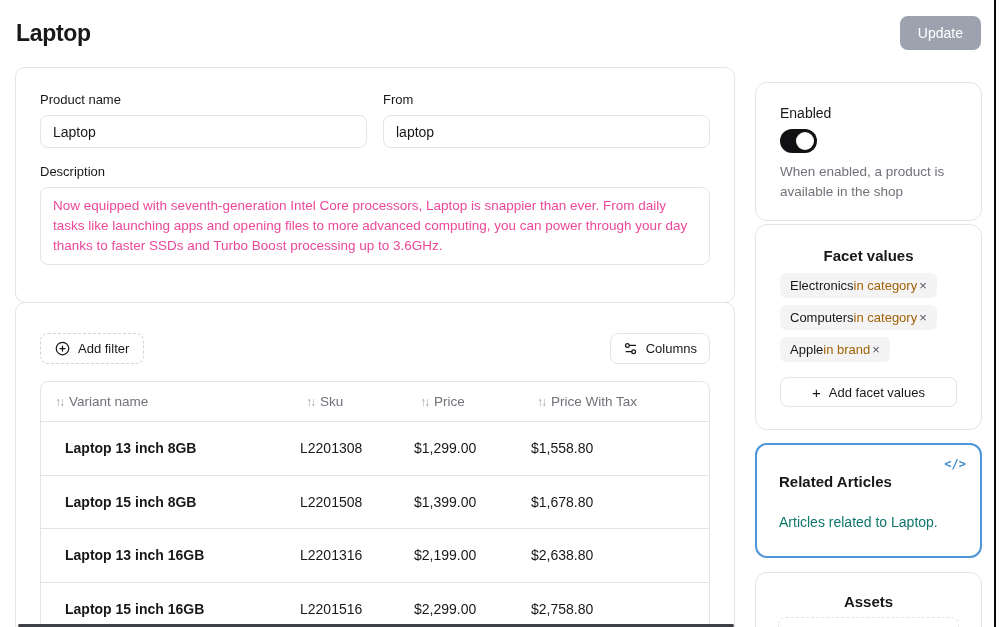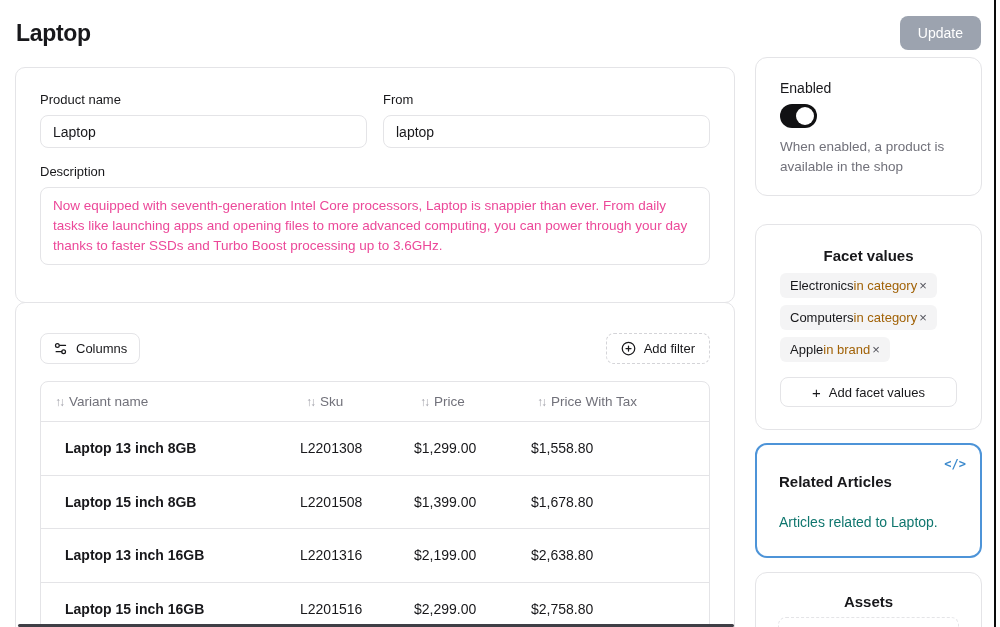--- a/index.html
+++ b/index.html
@@ -45,21 +45,21 @@
   .th:first-child { padding-left:14px; }
   .sort-glyph { color:#a1a1aa; font-size:12px; letter-spacing:-2px; }
   .t-row { height:53.5px; border-bottom:1px solid #e4e4e7; font-size:14px; }
   .t-row:last-child { border-bottom:none; }
   .td { padding-left:0; }
   .td.name { padding-left:24px; font-weight:600; }
 
   
   .side-card { position:absolute; left:755px; width:227px; background:#fff;
                border:1px solid #e4e4e7; border-radius:12px; padding:22px 24px; }
-  .sc-enabled { top:57px; height:139px; }
+  .sc-enabled { top:82px; height:139px; }
   .sc-facets  { top:224px; height:206px; }
   .sc-related { top:443px; height:115px; border:2px solid #4d94d8; padding:20px 22px; }
   .sc-assets  { top:572px; height:80px; padding:20px 22px; }
 
   .sc-title-sm { font-size:14px; font-weight:500; line-height:16px; }
   .sc-title { font-size:15px; font-weight:600; line-height:18px;text-align:center; }
 
   .toggle { margin-top:8px; width:37px; height:24px; border-radius:12px; background:#111113;
             position:relative; cursor:pointer; }
   .toggle-knob { position:absolute; top:3px; right:3px; width:18px; height:18px;
@@ -113,39 +113,39 @@
       </div>
     </div>
     <div class="desc-block">
       <label class="field-label">Description</label>
       <div class="textarea">Now equipped with seventh-generation Intel Core processors, Laptop is snappier than ever. From daily tasks like launching apps and opening files to more advanced computing, you can power through your day thanks to faster SSDs and Turbo Boost processing up to 3.6GHz.</div>
     </div>
   </div>
 
   <div class="card card-b">
     <div class="toolbar">
+      <button class="btn-chip btn-add-filter">
+        <span class="icon-svg">
+          <svg width="15" height="15" viewBox="0 0 24 24" fill="none" stroke="#18181b" stroke-width="2" stroke-linecap="round">
+            <circle cx="12" cy="12" r="10"></circle>
+              <path d="M8 12h8M12 8v8"></path>
+          </svg>
+        </span>
+        <span>Add filter</span>
+      </button>
       <button class="btn-chip btn-columns">
         <span class="icon-svg">
           <svg width="15" height="15" viewBox="0 0 24 24" fill="none" stroke="#18181b" stroke-width="2" stroke-linecap="round">
             <path d="M20 7h-9"></path>
               <path d="M14 17H5"></path>
               <circle cx="17" cy="17" r="3"></circle>
               <circle cx="7" cy="7" r="3"></circle>
           </svg>
         </span>
         <span>Columns</span>
-      </button>
-      <button class="btn-chip btn-add-filter">
-        <span class="icon-svg">
-          <svg width="15" height="15" viewBox="0 0 24 24" fill="none" stroke="#18181b" stroke-width="2" stroke-linecap="round">
-            <circle cx="12" cy="12" r="10"></circle>
-              <path d="M8 12h8M12 8v8"></path>
-          </svg>
-        </span>
-        <span>Add filter</span>
       </button>
     </div>
 
     <div class="table">
       <div class="t-head">
         <div class="th">
           <span class="sort-glyph">↑↓</span>
           <span>Variant name</span>
         </div>
         <div class="th">

